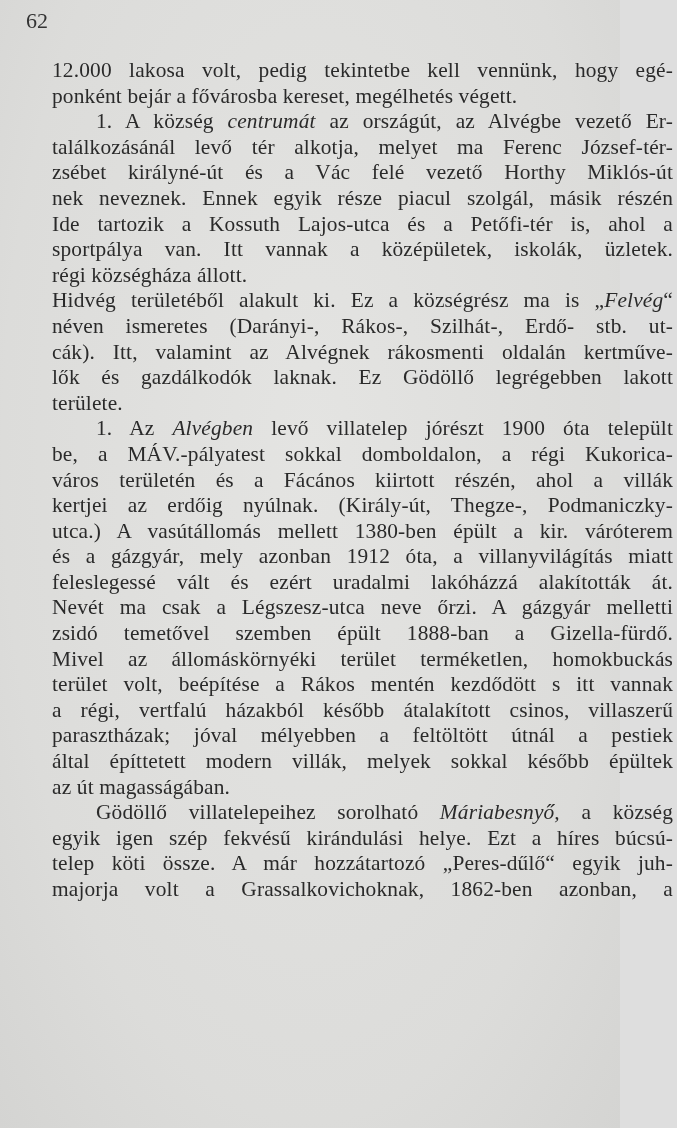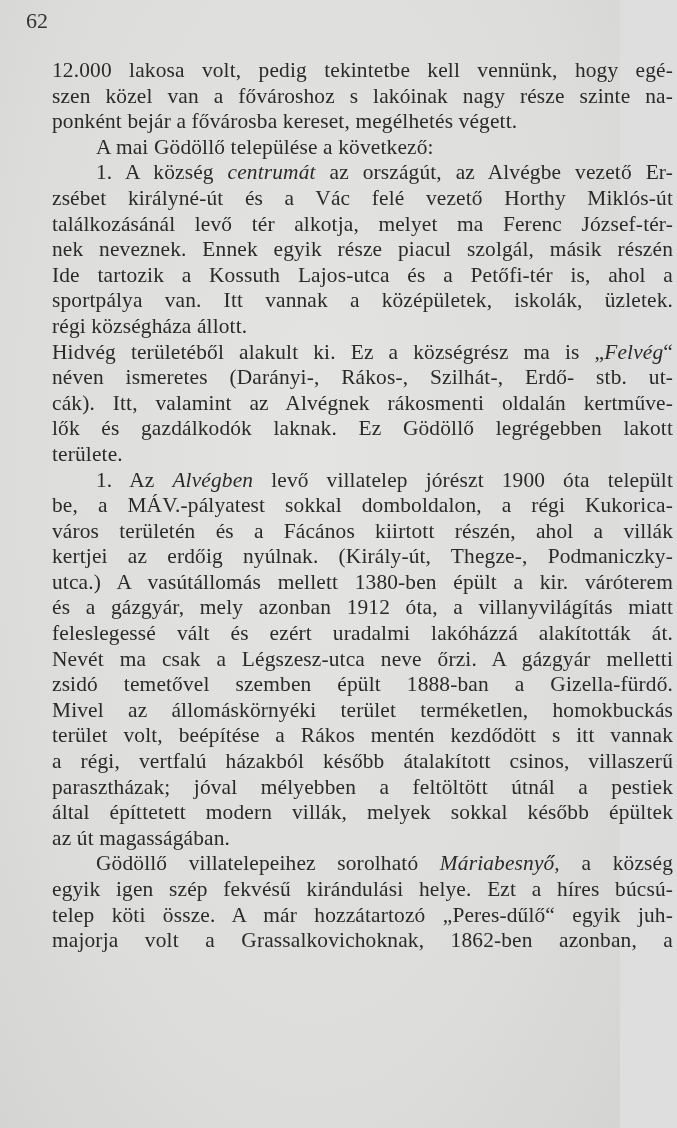--- a/index.html
+++ b/index.html
@@ -35,30 +35,26 @@
     em { font-style: italic; }
   </style>
 </head>
 <body>
 
 <div class="page">
   <div class="page-number">62</div>
   <div class="body-text" id="body-text">
       <div>
         <span class="line"><span>12.000 lakosa volt, pedig tekintetbe kell vennünk, hogy egé-</span></span>
-        <span class="line"><span>szen közel van a fővároshoz s lakóinak nagy része szinte na-</span></span>
         <span class="line last"><span>ponként bejár a fővárosba kereset, megélhetés végett.</span></span>
       </div>
       <div>
-        <span class="line indent last"><span>A mai Gödöllő települése a következő:</span></span>
-      </div>
-      <div>
         <span class="line indent"><span>1. A község </span><em>centrumát</em><span> az országút, az Alvégbe vezető Er-</span></span>
+        <span class="line"><span>találkozásánál levő tér alkotja,  melyet ma Ferenc József-tér-</span></span>
         <span class="line"><span>zsébet királyné-út és a Vác felé vezető  Horthy Miklós-út</span></span>
-        <span class="line"><span>találkozásánál levő tér alkotja,  melyet ma Ferenc József-tér-</span></span>
         <span class="line"><span>nek neveznek. Ennek egyik része piacul szolgál, másik részén</span></span>
         <span class="line"><span>Ide tartozik a Kossuth Lajos-utca és a Petőfi-tér is,  ahol a</span></span>
         <span class="line"><span>sportpálya van. Itt vannak a középületek, iskolák, üzletek.</span></span>
         <span class="line last"><span>régi községháza állott.</span></span>
       </div>
       <div>
         <span class="line"><span>Hidvég területéből alakult ki. Ez a községrész ma is „</span><em>Felvég</em><span>“</span></span>
         <span class="line"><span>néven ismeretes (Darányi-, Rákos-, Szilhát-, Erdő-  stb. ut-</span></span>
         <span class="line"><span>cák). Itt, valamint az Alvégnek rákosmenti oldalán kertműve-</span></span>
         <span class="line"><span>lők és gazdálkodók laknak. Ez Gödöllő legrégebben  lakott</span></span>

